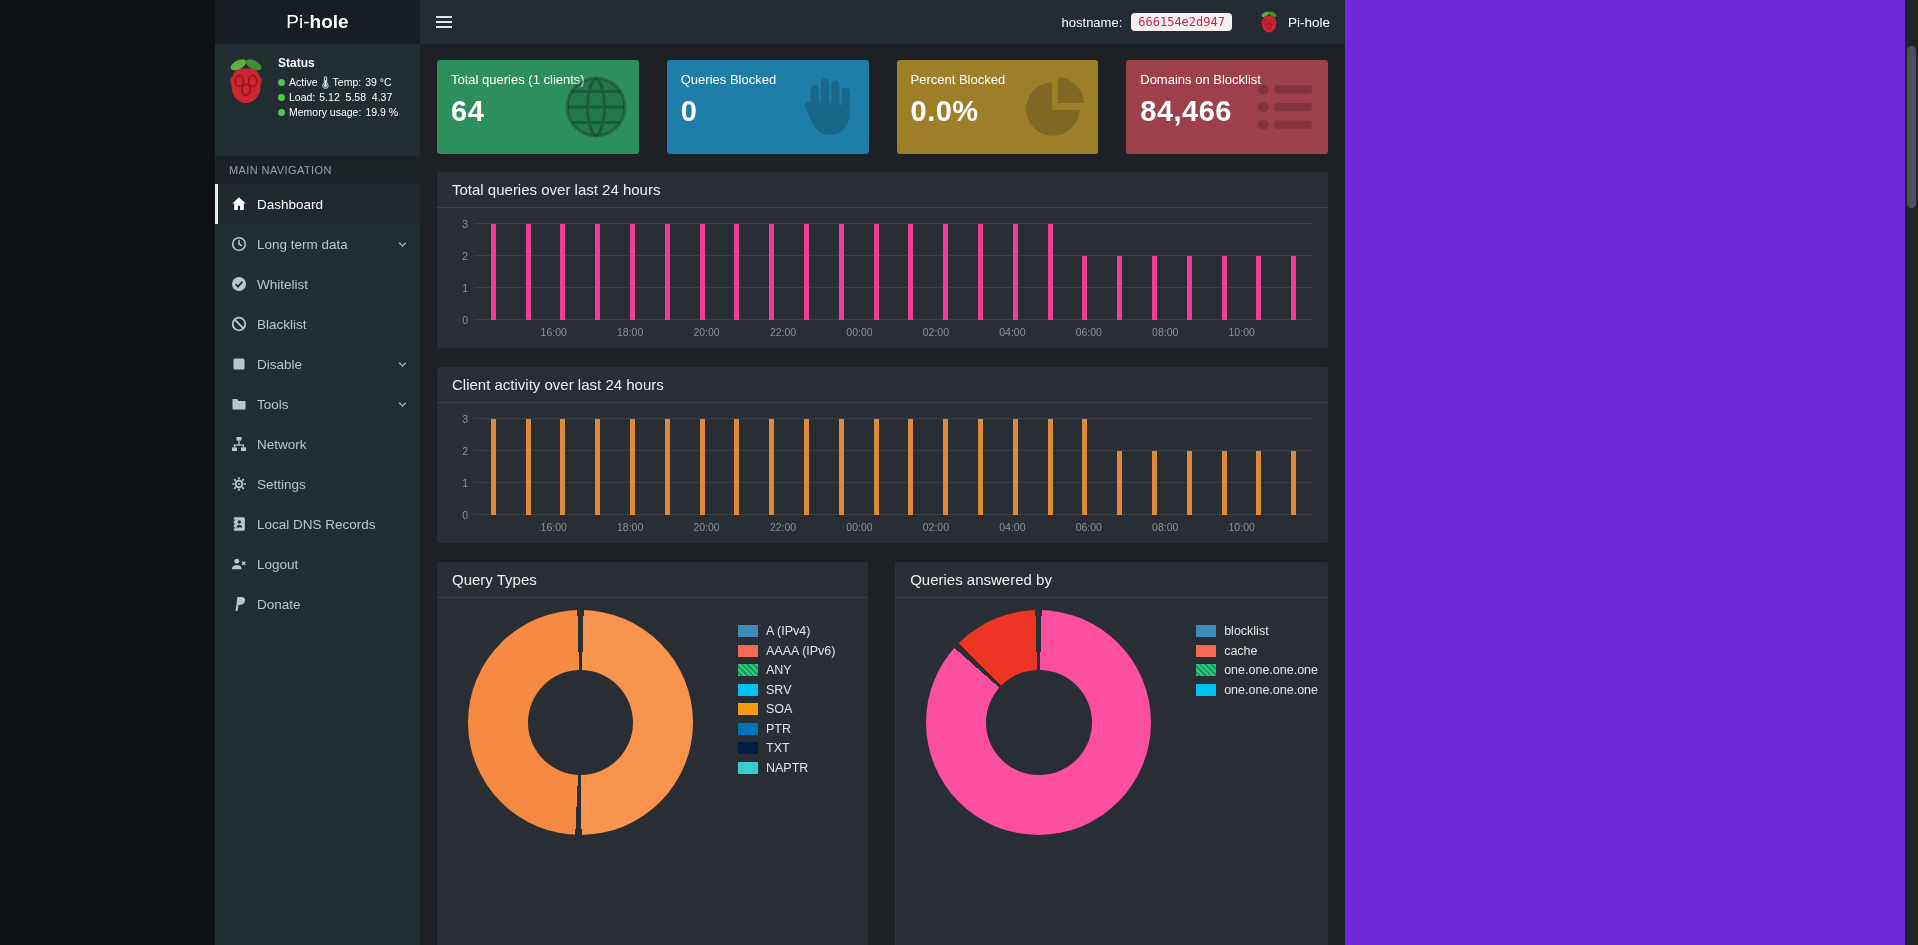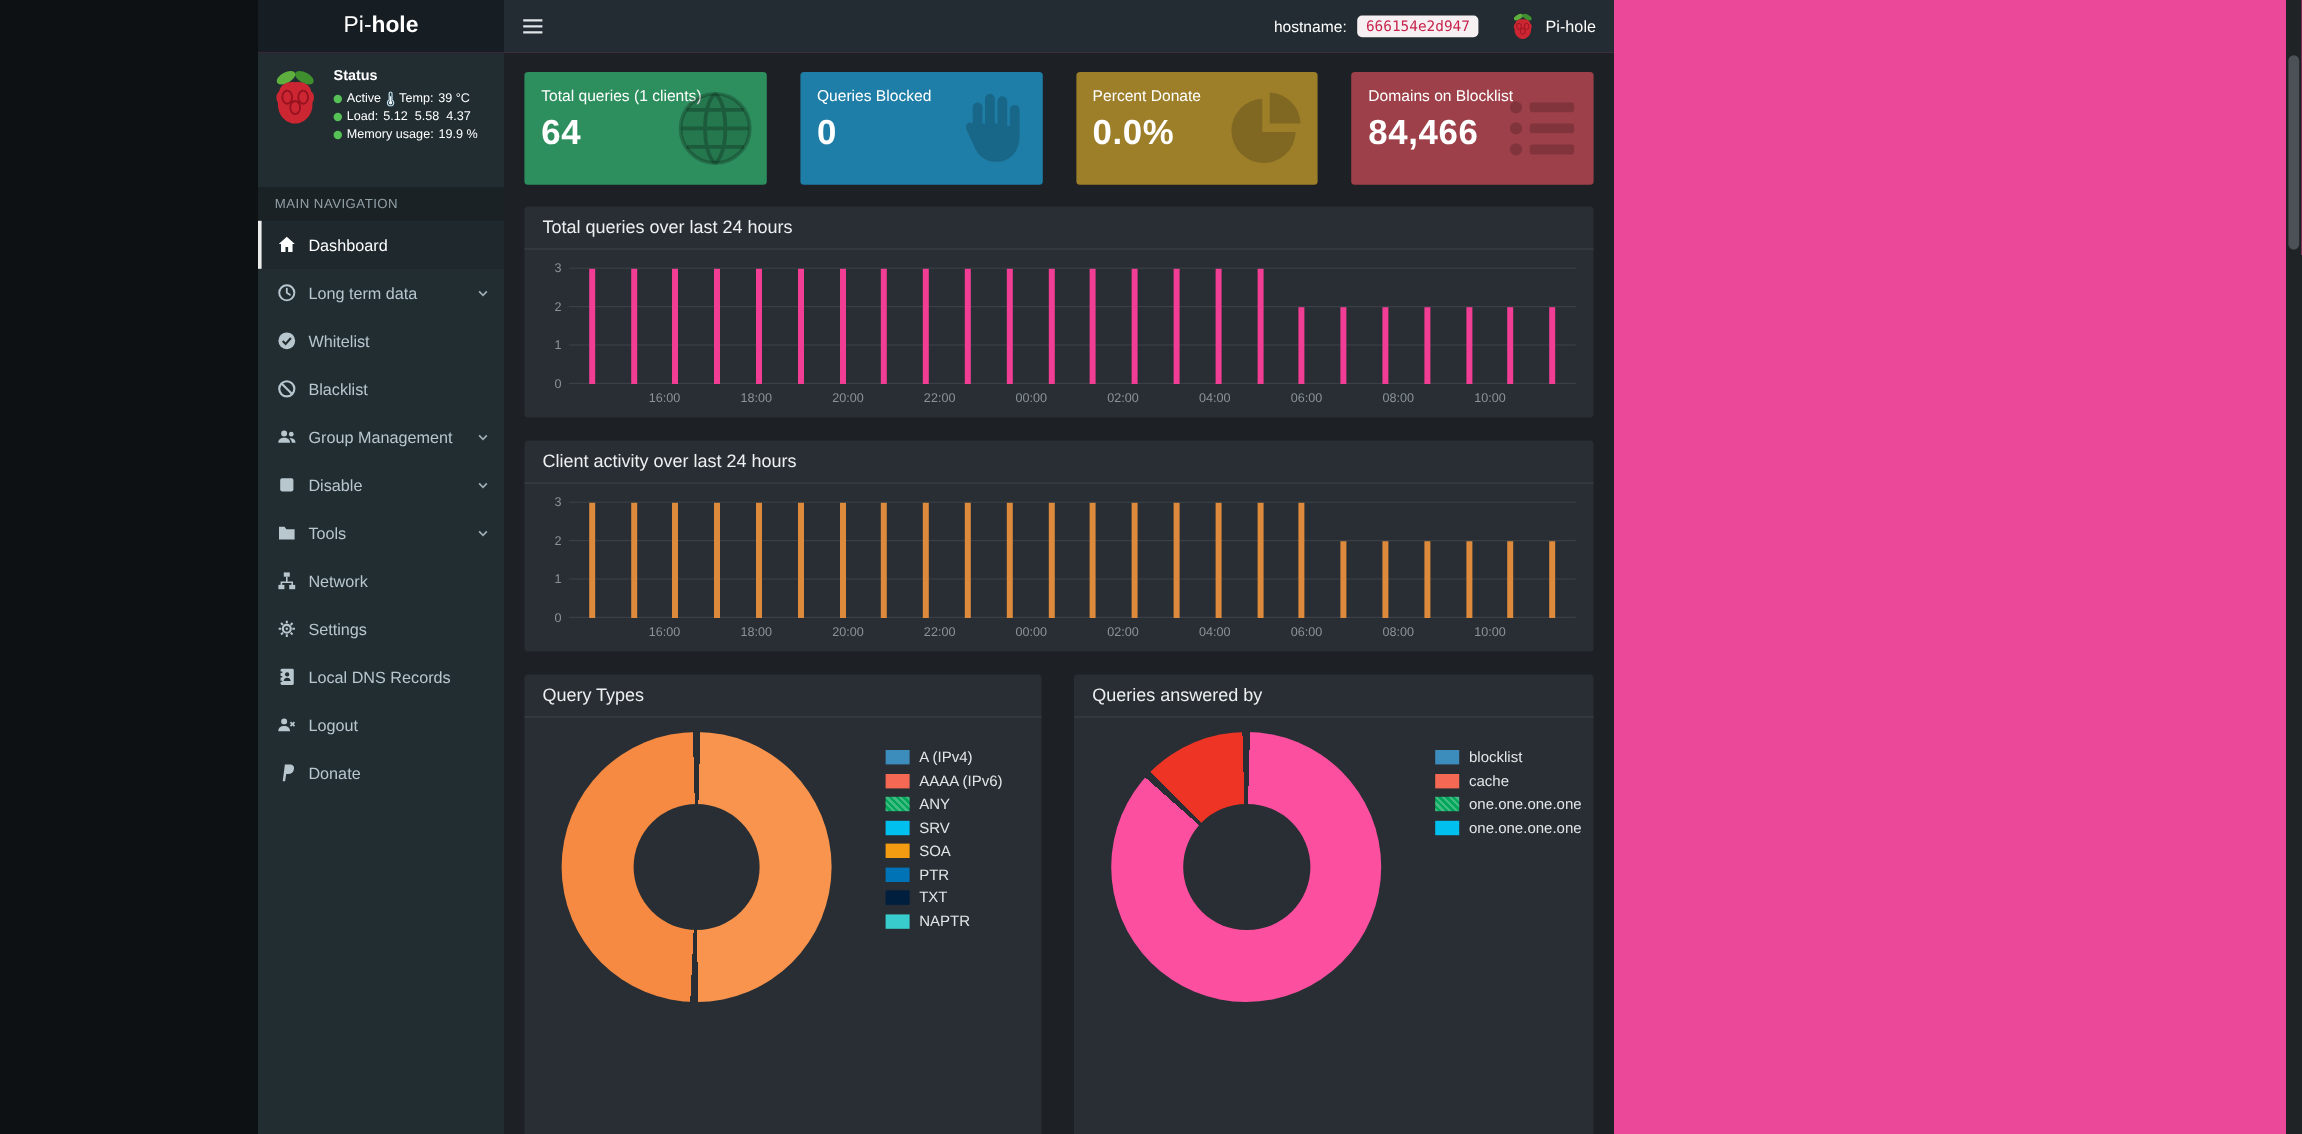--- a/index.html
+++ b/index.html
@@ -1,18 +1,18 @@
 <!DOCTYPE html>
 <html><head>
 <meta charset="utf-8">
 <style>
   * { margin:0; padding:0; box-sizing:border-box; }
   html,body { width:1918px; height:945px; }
   body { font-family:"Liberation Sans","DejaVu Sans",sans-serif; background:#15191c; overflow:hidden; }
-  .screen { position:relative; width:1918px; height:945px; background:#ec4899; overflow:hidden; }
+  .screen { position:relative; width:1918px; height:945px; background:#6d28d9; overflow:hidden; }
   .left-gutter { position:absolute; left:0; top:0; width:215px; height:100%; background:#0d1114; }
   .app { position:absolute; left:215px; top:0; width:1130px; height:100%; display:flex; flex-direction:column; }
 
   
   .navbar { height:44px; flex:0 0 44px; display:flex; }
   .brand { width:205px; background:#171e23; color:#fff; font-size:19px; display:flex; align-items:center; justify-content:center; cursor:pointer; }
   .brand b { font-weight:700; }
   .navbar-main { flex:1; background:#222c32; display:flex; align-items:center; justify-content:space-between; padding:0 15px; }
   .hamburger { background:none; border:0; color:#dfe4e7; cursor:pointer; display:flex; align-items:center; }
   .hamburger svg { width:18px; height:14px; }
@@ -195,36 +195,20 @@
               <span class="mi-icon">
                 <svg viewBox="0 0 16 16">
                   <circle cx="8" cy="8" r="6.3" fill="none" stroke="currentColor" stroke-width="1.8"></circle>
                   <path d="M3.6 3.6 12.4 12.4" stroke="currentColor" stroke-width="1.8"></path>
                 </svg>
               </span>
               <span class="mi-label">Blacklist</span>
             </li>
             <li class="menu-item">
               <span class="mi-icon">
-                <svg viewBox="0 0 18 16">
-                  <circle cx="6.5" cy="5" r="2.8" fill="currentColor"></circle>
-                  <path d="M1 13.5c0-3 2.4-4.6 5.5-4.6s5.5 1.6 5.5 4.6z" fill="currentColor"></path>
-                  <circle cx="13.2" cy="5.5" r="2.2" fill="currentColor"></circle>
-                  <path d="M13.6 9.3c2.1.4 3.6 1.8 3.6 4.2h-3.4c-.2-1.8-1-3.2-2.4-4 .7-.2 1.5-.3 2.2-.2z" fill="currentColor"></path>
-                </svg>
-              </span>
-              <span class="mi-label">Group Management</span>
-              <span class="mi-chevron">
-                <svg viewBox="0 0 12 12">
-                  <path d="M2.5 4.2 6 7.7l3.5-3.5" fill="none" stroke="currentColor" stroke-width="1.5"></path>
-                </svg>
-              </span>
-            </li>
-            <li class="menu-item">
-              <span class="mi-icon">
                 <svg viewBox="0 0 16 16">
                   <rect x="2.5" y="2.5" width="11" height="11" rx="1.5" fill="currentColor"></rect>
                 </svg>
               </span>
               <span class="mi-label">Disable</span>
               <span class="mi-chevron">
                 <svg viewBox="0 0 12 12">
                   <path d="M2.5 4.2 6 7.7l3.5-3.5" fill="none" stroke="currentColor" stroke-width="1.5"></path>
                 </svg>
               </span>
@@ -315,21 +299,21 @@
               <div class="card-text">
                 <div class="card-title">Queries Blocked</div>
                 <div class="card-value">0</div>
               </div>
               <div class="card-icon"><svg viewBox="0 0 64 64">
                   <path d="M17 32V15a4 4 0 0 1 8 0v13h2V8a4 4 0 0 1 8 0v20h2V10a4 4 0 0 1 8 0v20h2V17a4 4 0 0 1 8 0v21c0 13-8 21-19 21-8 0-14-4-17-11l-7-15c-2-5 3-8 6-4z" fill="rgba(0,0,0,0.18)"></path>
                 </svg></div>
             </div>
             <div class="card" style="background: rgb(157, 127, 42);">
               <div class="card-text">
-                <div class="card-title">Percent Donate</div>
+                <div class="card-title">Percent Blocked</div>
                 <div class="card-value">0.0%</div>
               </div>
               <div class="card-icon"><svg viewBox="0 0 64 64">
                   <path d="M29 8A26 26 0 1 0 56 35H29z" fill="rgba(0,0,0,0.18)"></path>
                   <path d="M35 3a26 26 0 0 1 25 25H35z" fill="rgba(0,0,0,0.18)"></path>
                 </svg></div>
             </div>
             <div class="card" style="background: rgb(158, 64, 73);">
               <div class="card-text">
                 <div class="card-title">Domains on Blocklist</div>

